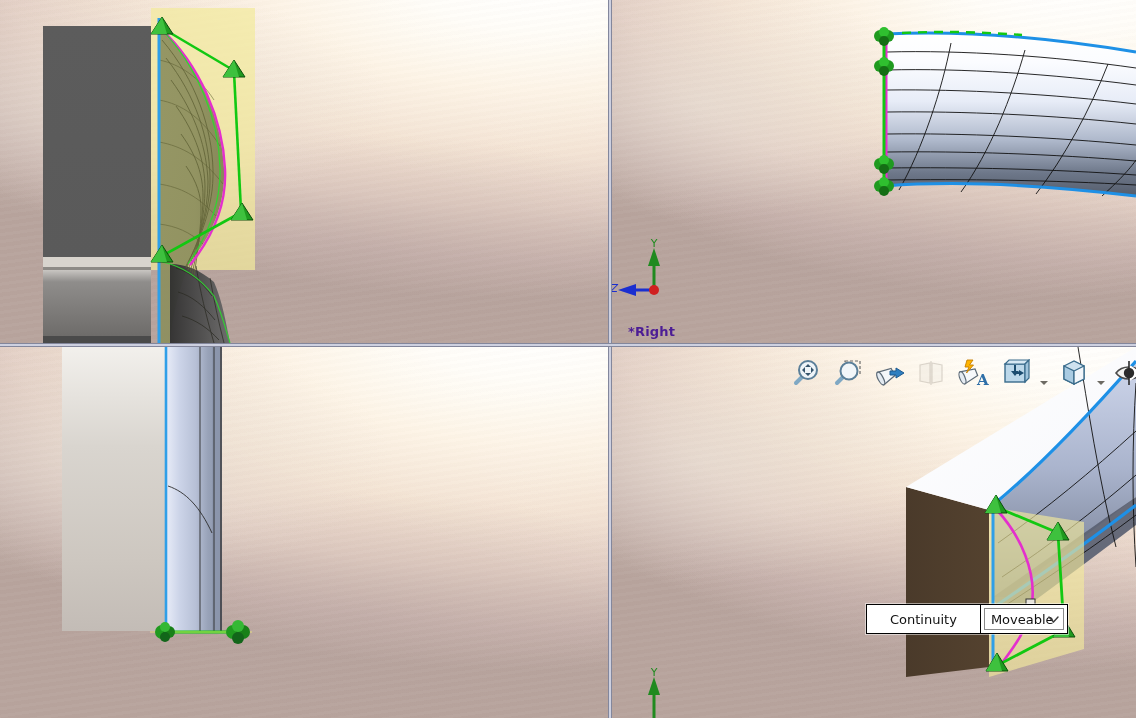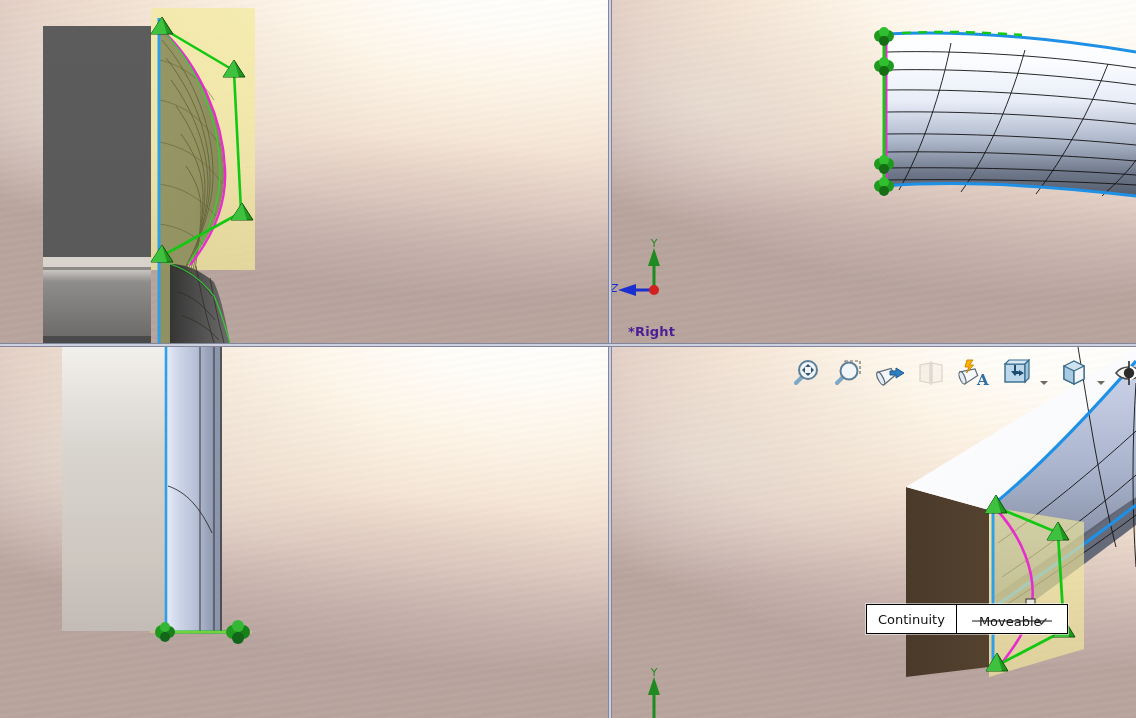--- a/index.html
+++ b/index.html
@@ -40,23 +40,23 @@
   
   #viewtoolbar{position:absolute;left:786px;top:352px;height:42px;display:flex;align-items:center;gap:4px;z-index:60;}
   .tbtn{width:36px;height:34px;display:flex;align-items:center;justify-content:center;border:1px solid transparent;border-radius:3px;}
   .tbtn.disabled{opacity:.35;}
   .tdrop{width:11px;height:34px;display:flex;align-items:flex-end;justify-content:center;padding-bottom:10px;}
   .tdrop i{display:block;width:0;height:0;border-left:4px solid transparent;border-right:4px solid transparent;border-top:4px solid #6d6a63;}
 
   
   #callout{position:absolute;left:866px;top:604px;height:28px;display:flex;align-items:stretch;
     background:#ffffff;border:1px solid #000000;z-index:70;box-shadow:0 0 0 1px rgba(255,255,255,.5);}
-  #callout .lbl{display:flex;align-items:center;padding:0 11px;font-size:13px;color:#111;
+  #callout .lbl{display:flex;align-items:center;padding:0 23px;font-size:13px;color:#111;
     font-family:"DejaVu Sans",sans-serif;border-right:1px solid #000;}
-  #callout .combo{position:relative;display:flex;align-items:center;width:78px;margin:15px;
+  #callout .combo{position:relative;display:flex;align-items:center;width:78px;margin:3px;
     border:1px solid #8a8a8a;background:#fff;text-align:right;}
   #callout .combo .val{padding-left:6px;font-size:13px;color:#111;font-family:"DejaVu Sans",sans-serif;}
   #callout .combo .chev{position:absolute;right:6px;top:50%;margin-top:-3px;width:9px;height:6px;}
   #callout .combo .chev svg{display:block;}
 </style>
 </head>
 <body>
 
 <div id="app">
 

